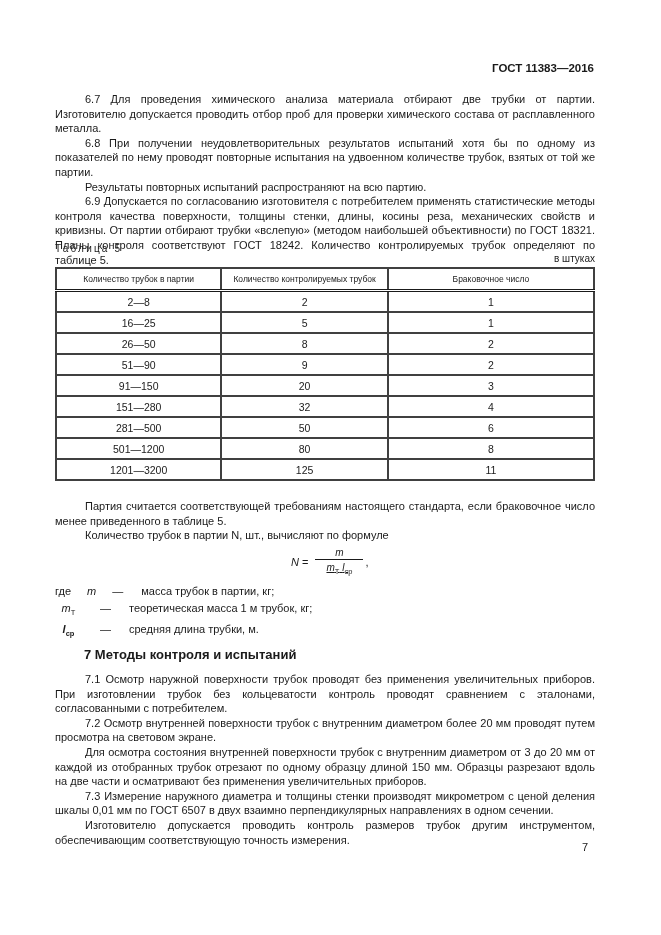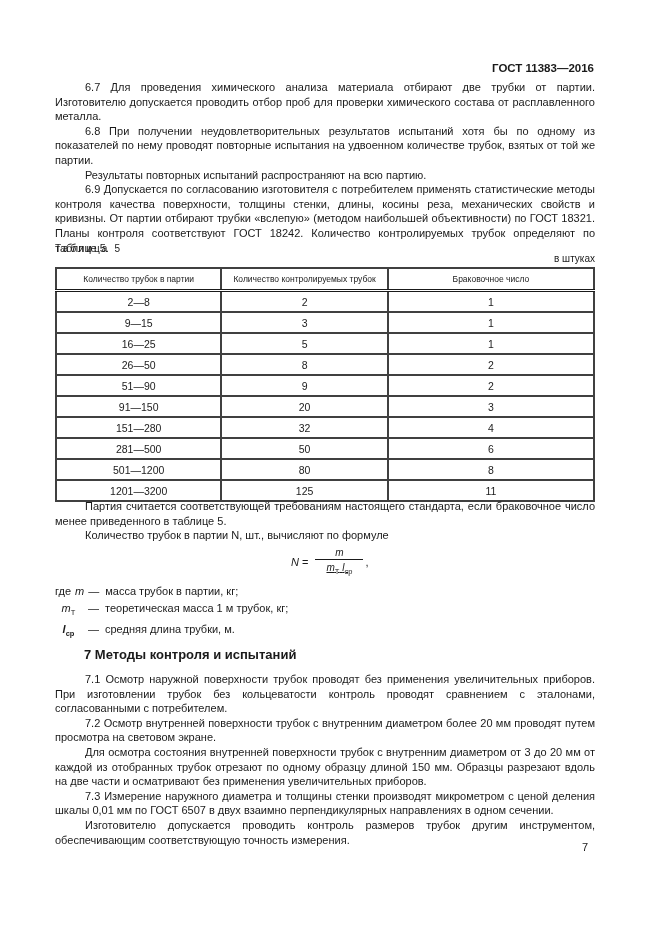--- a/index.html
+++ b/index.html
@@ -33,37 +33,37 @@
     .formula {
       position: absolute; left: 283px; top: 547px; font-size: 11px; display: flex; align-items: center;
     }
     .formula .var { font-style: italic; }
     .frac { display: inline-flex; flex-direction: column; align-items: center; margin: 0 2px 0 4px; }
     .frac .num { font-style: italic; font-size: 10px; padding: 0 6px 1px; border-bottom: 1px solid #1a1a1a; width: 36px; text-align: center; }
     .frac .den { font-size: 10px; padding-top: 2px; text-decoration: underline; }
     .frac .den i { font-style: italic; }
     .frac .den sub { font-size: 7.5px; }
     .where { position: absolute; left: 47px; top: 583px; font-size: 11px; line-height: 17px; }
-    .where-row { display: flex; }
+    .where-row { display: flex; gap: 12px; }
     .where-sym { width: 56px; text-align: center; padding-right: 4px; }
     .where-sym i { font-style: italic; }
     .where-sym sub { font-size: 7.5px; }
     .section-title {
       position: absolute; left: 76px; top: 647px; font-weight: bold; font-size: 13px;
     }
     .page-number { position: absolute; left: 574px; top: 841px; font-size: 11px; }
   </style>
 </head>
 <body>
 
 <div class="page">
 
   <div class="doc-header">ГОСТ 11383—2016</div>
 
-  <div class="block" style="top:80px;">
+  <div class="block" style="top:92px;">
     <p class="p">6.7 Для проведения химического анализа материала отбирают две трубки от партии. Изготовителю допускается проводить отбор проб для проверки химического состава от расплавленного металла.</p>
     <p class="p">6.8 При получении неудовлетворительных результатов испытаний хотя бы по одному из показателей по нему проводят повторные испытания на удвоенном количестве трубок, взятых от той же партии.</p>
     <p class="p">Результаты повторных испытаний распространяют на всю партию.</p>
     <p class="p">6.9 Допускается по согласованию изготовителя с потребителем применять статистические методы контроля качества поверхности, толщины стенки, длины, косины реза, механических свойств и кривизны. От партии отбирают трубки «вслепую» (методом наибольшей объективности) по ГОСТ 18321. Планы контроля соответствуют ГОСТ 18242. Количество контролируемых трубок определяют по таблице 5.</p>
   </div>
 
   <div class="table-caption">Таблица 5</div>
   <div class="units">в штуках</div>
 
   <table class="t5">
@@ -76,25 +76,20 @@
       <tr>
         <th>Количество трубок в партии</th>
         <th>Количество контролируемых трубок</th>
         <th>Браковочное число</th>
       </tr>
     </thead>
     <tbody>
       <tr>
           <td>2—8</td>
           <td>2</td>
-          <td>1</td>
-        </tr>
-      <tr>
-          <td>9—15</td>
-          <td>3</td>
           <td>1</td>
         </tr>
       <tr>
           <td>16—25</td>
           <td>5</td>
           <td>1</td>
         </tr>
       <tr>
           <td>26—50</td>
           <td>8</td>

